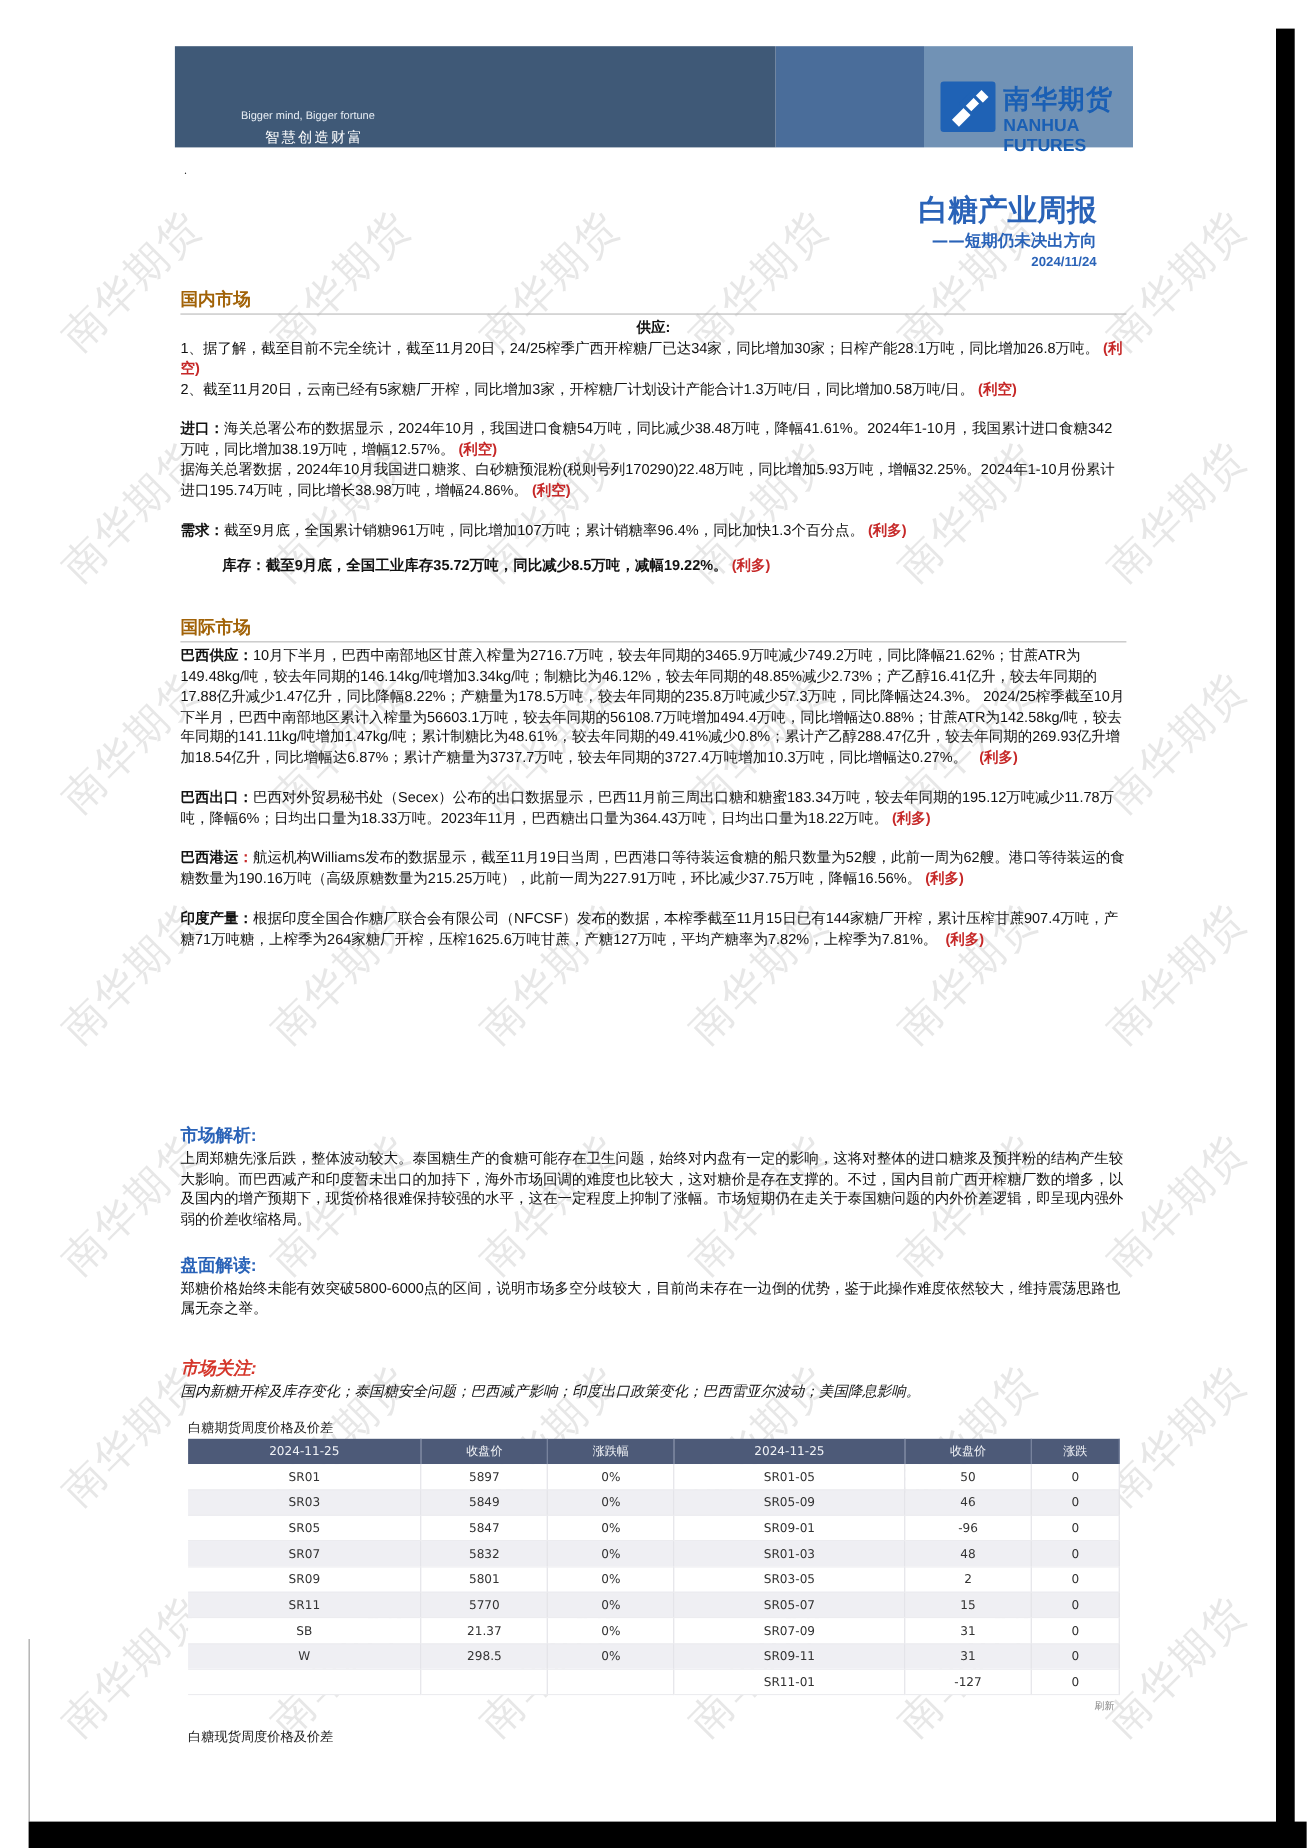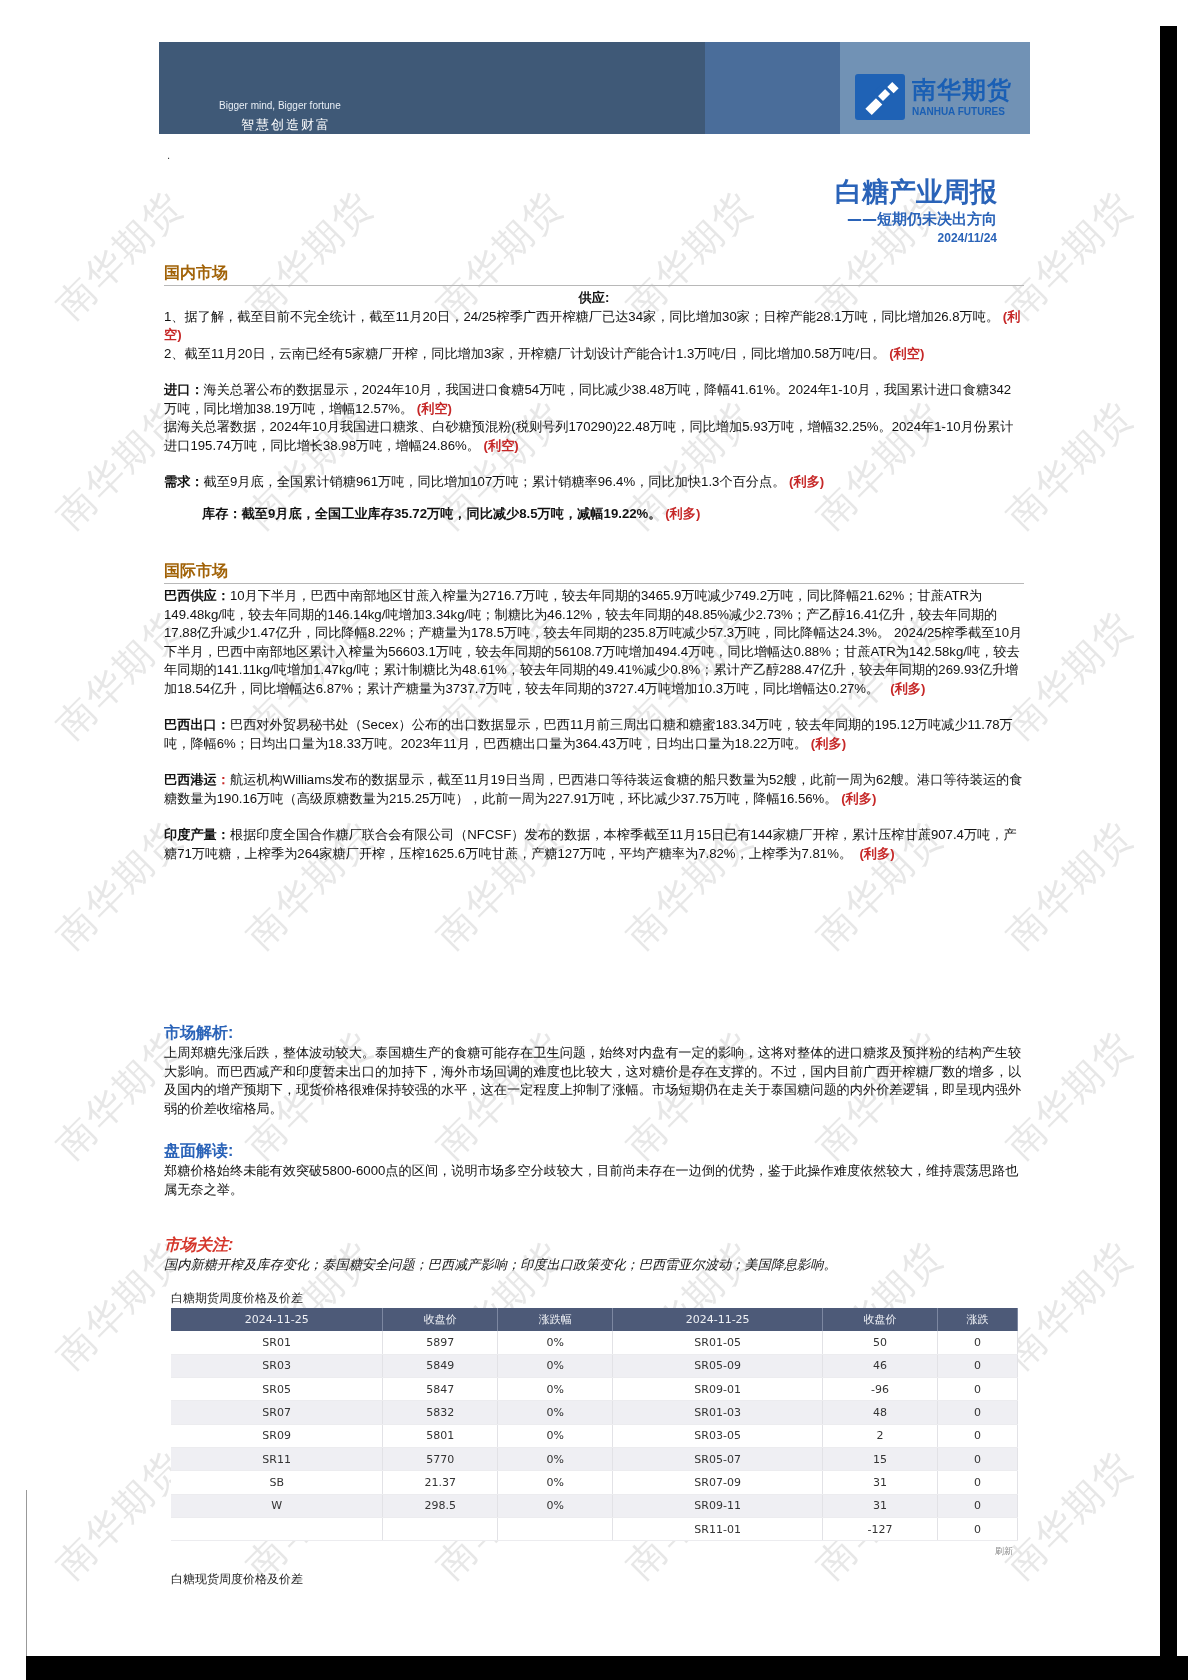--- a/index.html
+++ b/index.html
@@ -13,21 +13,21 @@
   .banner { position: absolute; left: 159px; top: 42px; width: 871px; height: 92px; display: flex; }
   .banner .b1 { width: 546px; background: #3f5977; position: relative; }
   .banner .b2 { width: 135px; background: #4a6d9a; }
   .banner .b3 { flex: 1; background: #7192b5; position: relative; }
   .slogan-en { position: absolute; left: 60px; top: 58px; color: #e8eef5; font-size: 10px; font-family: "Liberation Sans", sans-serif; }
   .slogan-cn { position: absolute; left: 82px; top: 74px; color: #ffffff; font-size: 13px; letter-spacing: 2px; }
   .logo-mark { position: absolute; left: 15px; top: 32px; width: 50px; height: 46px; background: #1f62b5; border-radius: 3px; overflow: hidden; }
   .logo-mark .s1 { position: absolute; left: 8px; top: 20px; width: 38px; height: 9px; background: #fff; transform: rotate(-45deg); }
   .logo-mark .s2 { position: absolute; left: 20px; top: 12px; width: 16px; height: 16px; border: 3px solid #1f62b5; background: transparent; transform: rotate(45deg); }
   .logo-name { position: absolute; left: 72px; top: 32px; color: #1a5fb4; font-size: 24px; font-weight: bold; letter-spacing: 1px; }
-  .logo-en { position: absolute; left: 72px; top: 64px; color: #1a5fb4; font-size: 10px; font-weight: bold; font-family: "Liberation Sans", sans-serif; }
+  .logo-en { position: absolute; left: 72px; top: 64px; color: #1a5fb4; font-size: 16px; font-weight: bold; font-family: "Liberation Sans", sans-serif; }
   .dot { position: absolute; left: 167px; top: 150px; font-size: 10px; color: #333; }
 
   .title-block { position: absolute; right: 163px; top: 175px; text-align: right; color: #2a63b8; }
   .title-main { font-size: 27px; font-weight: bold; line-height: 34px; }
   .title-sub { font-size: 15px; font-weight: bold; line-height: 20px; }
   .title-date { font-size: 12px; font-weight: bold; line-height: 18px; font-family: "Liberation Sans", sans-serif; }
 
   .content { position: absolute; left: 164px; width: 860px; font-family: "Liberation Sans", sans-serif; font-size: 13.2px; line-height: 18.5px; color: #111; }
   .sec-head { font-size: 16px; font-weight: bold; color: #a16207; line-height: 22px; border-bottom: 1px solid #b8b8b8; padding-bottom: 1px; }
   .sub-head { font-size: 16px; font-weight: bold; color: #2a63b8; line-height: 22px; }

